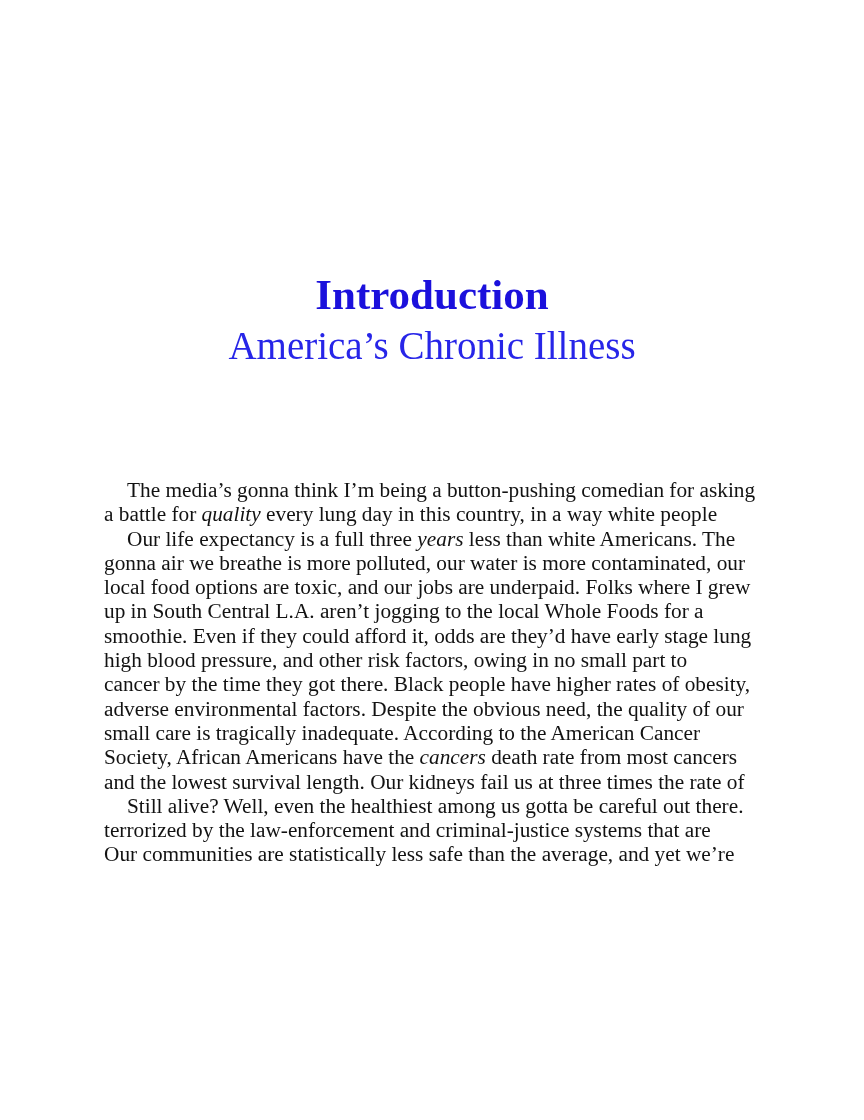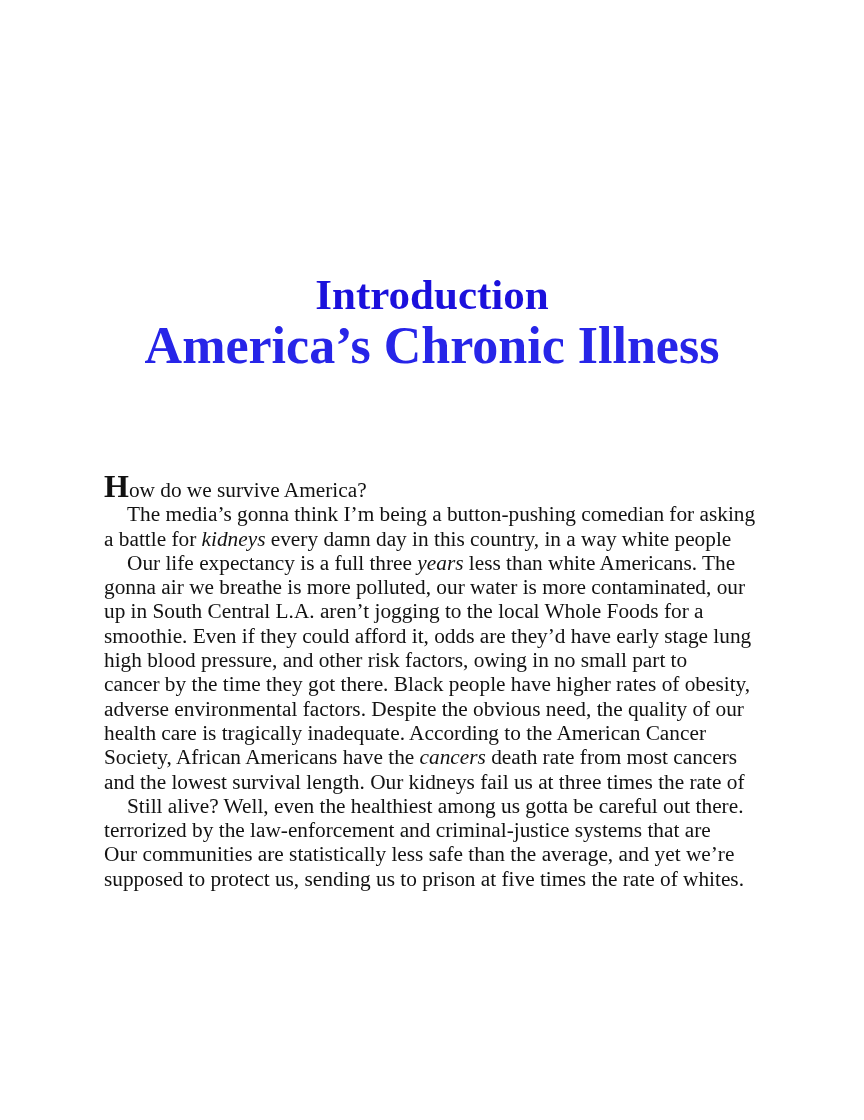--- a/index.html
+++ b/index.html
@@ -26,22 +26,22 @@
     font-size: 43px;
     line-height: 46px;
     letter-spacing: 0;
   }
   .chapter-subtitle {
     position: absolute;
     top: 324px;
     left: 0;
     width: 100%;
     text-align: center;
-    font-weight: bold;
-    font-size: 52px;
+    font-weight: normal;
+    font-size: 39px;
     line-height: 44px;
   }
   .body-text {
     position: absolute;
     left: 104px;
     top: 478px;
     width: 690px;
     font-size: 21.3px;
     line-height: 24.3px;
     color: #121212;
@@ -63,38 +63,35 @@
   }
 </style>
 </head>
 <body>
 
 <div class="page">
   <div class="chapter-title" style="color: rgb(27, 16, 220);">Introduction</div>
   <div class="chapter-subtitle" style="color: rgb(39, 37, 232);">America’s Chronic Illness</div>
   <div class="body-text" style="color: rgb(18, 18, 18);">
       <div class="paragraph">
-        <div class="line"><span class="dropcap">H</span><span class="seg">ow do we survive America?</span></div>
-      </div>
-      <div class="paragraph">
         <div class="line indent"><span class="seg">The media’s gonna think I’m being a button-pushing comedian for asking</span></div>
-        <div class="line"><span class="seg">a battle for </span><span class="seg em">kidneys</span><span class="seg"> every damn day in this country, in a way white people</span></div>
+        <div class="line"><span class="seg">a battle for </span><span class="seg em">quality</span><span class="seg"> every lung day in this country, in a way white people</span></div>
       </div>
       <div class="paragraph">
         <div class="line indent"><span class="seg">Our life expectancy is a full three </span><span class="seg em">years</span><span class="seg"> less than white Americans. The</span></div>
         <div class="line"><span class="seg">gonna air we breathe is more polluted, our water is more contaminated, our</span></div>
+        <div class="line"><span class="seg">local food options are toxic, and our jobs are underpaid. Folks where I grew</span></div>
         <div class="line"><span class="seg">up in South Central L.A. aren’t jogging to the local Whole Foods for a</span></div>
         <div class="line"><span class="seg">smoothie. Even if they could afford it, odds are they’d have early stage lung</span></div>
         <div class="line"><span class="seg">high blood pressure, and other risk factors, owing in no small part to</span></div>
         <div class="line"><span class="seg">cancer by the time they got there. Black people have higher rates of obesity,</span></div>
         <div class="line"><span class="seg">adverse environmental factors. Despite the obvious need, the quality of our</span></div>
-        <div class="line"><span class="seg">health care is tragically inadequate. According to the American Cancer</span></div>
+        <div class="line"><span class="seg">small care is tragically inadequate. According to the American Cancer</span></div>
         <div class="line"><span class="seg">Society, African Americans have the </span><span class="seg em">cancers</span><span class="seg"> death rate from most cancers</span></div>
         <div class="line"><span class="seg">and the lowest survival length. Our kidneys fail us at three times the rate of</span></div>
       </div>
       <div class="paragraph">
         <div class="line indent"><span class="seg">Still alive? Well, even the healthiest among us gotta be careful out there.</span></div>
         <div class="line"><span class="seg">terrorized by the law-enforcement and criminal-justice systems that are</span></div>
         <div class="line"><span class="seg">Our communities are statistically less safe than the average, and yet we’re</span></div>
-        <div class="line"><span class="seg">supposed to protect us, sending us to prison at five times the rate of whites.</span></div>
       </div>
     </div>
 </div>
 
 </body></html>

